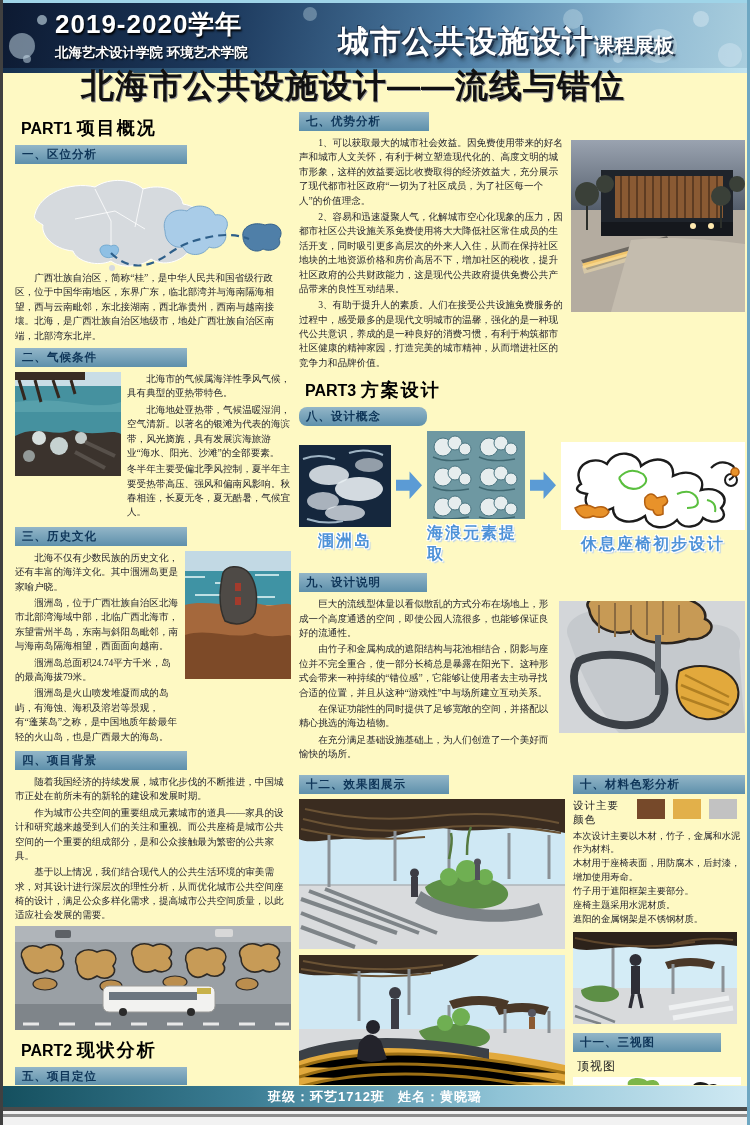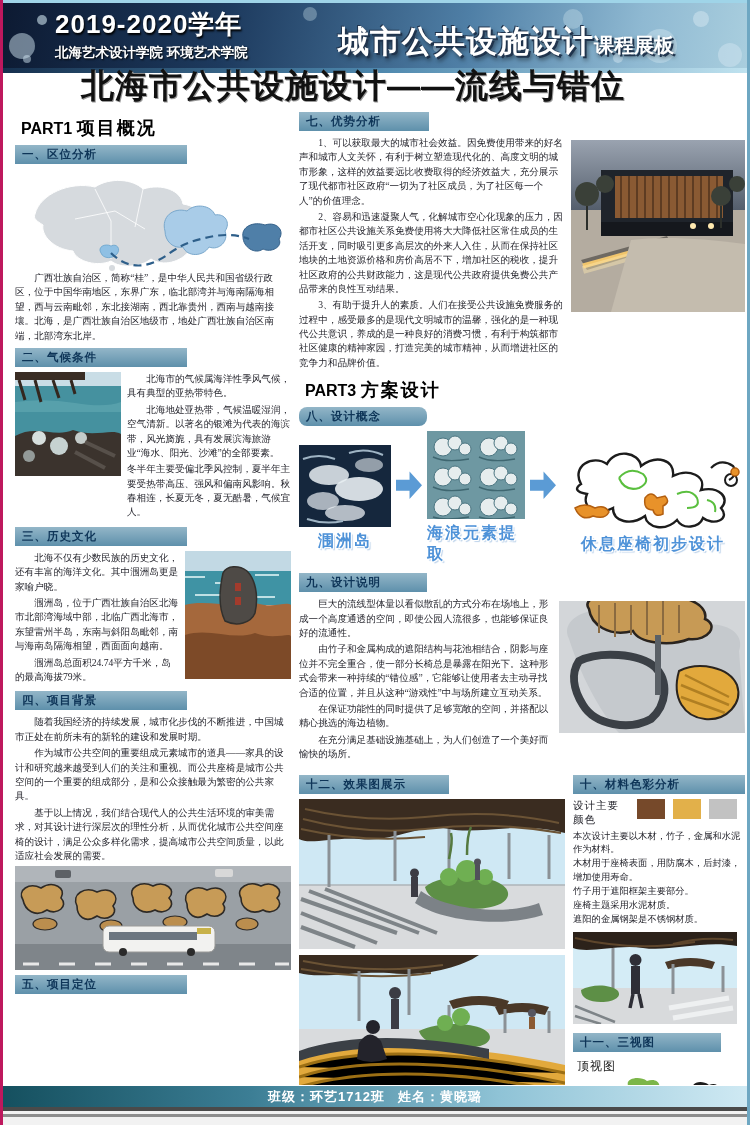--- a/index.html
+++ b/index.html
@@ -1,18 +1,18 @@
 <!DOCTYPE html>
 <html><head>
 <meta charset="utf-8">
 <style>
   html,body{margin:0;padding:0;background:#c9c9c9;}
-  .poster{position:relative;width:750px;height:1125px;margin:0 auto;background:#ffffff;
+  .poster{position:relative;width:750px;height:1125px;margin:0 auto;background:#fef9c3;
     overflow:hidden;font-family:"Liberation Sans",sans-serif;
-    border-left:3px solid #be185d;border-right:3px solid #6ea7c2;box-sizing:border-box;}
+    border-left:3px solid #404040;border-right:3px solid #6ea7c2;box-sizing:border-box;}
   
   .hdr{position:absolute;left:0;top:0;width:100%;height:68px;
     background:linear-gradient(100deg,#0d1a32 0%,#1d3a5e 30%,#4f7fa6 62%,#8fb9d2 85%,#a9cede 100%);
     border-top:3px solid #9fd4e8;overflow:hidden;}
   .hdr .bubbles{position:absolute;inset:0;}
   .hdr-left{position:absolute;left:52px;top:4px;color:#fff;}
   .hdr-years{font-size:26px;font-weight:bold;letter-spacing:1px;text-shadow:1px 2px 2px #000;}
   .hdr-school{font-size:13.5px;font-weight:bold;margin-top:2px;text-shadow:1px 1px 2px #000;}
   .hdr-right{position:absolute;left:335px;top:18px;color:#fff;white-space:nowrap;}
   .hdr-title{font-size:31px;font-weight:bold;letter-spacing:1px;
@@ -132,20 +132,21 @@
         <p style="text-indent:0">冬半年主要受偏北季风控制，夏半年主要受热带高压、强风和偏南风影响。秋春相连，长夏无冬，夏无酷暑，气候宜人。</p>
       </div>
     </div>
 
     <div class="bar">三、历史文化</div>
     <div class="row">
       <div class="body-txt" style="width:164px;margin-right:6px;">
         <p>北海不仅有少数民族的历史文化，还有丰富的海洋文化。其中涠洲岛更是家喻户晓。</p>
         <p>涠洲岛，位于广西壮族自治区北海市北部湾海域中部，北临广西北海市，东望雷州半岛，东南与斜阳岛毗邻，南与海南岛隔海相望，西面面向越南。</p>
         <p>涠洲岛总面积24.74平方千米，岛的最高海拔79米。</p>
+        <p>涠洲岛是火山喷发堆凝而成的岛屿，有海蚀、海积及溶岩等景观，有“蓬莱岛”之称，是中国地质年龄最年轻的火山岛，也是广西最大的海岛。</p>
       </div>
       <svg class="img-frame" width="106" height="128" viewBox="0 0 106 128" style="flex:none;">
         <rect width="106" height="20" fill="#c2d9e4"></rect>
         <rect y="20" width="106" height="34" fill="#3f93a4"></rect>
         <path d="M0,26 h20 M30,32 h26 M70,24 h24 M10,44 h30 M60,46 h30" stroke="#bfe0e4" stroke-width="2"></path>
         <path d="M0,54 C20,48 50,58 70,52 C90,58 100,50 106,54 L106,128 L0,128 Z" fill="#a5683c"></path>
         <path d="M0,84 C24,76 48,90 70,82 C90,90 106,80 106,86 L106,128 L0,128 Z" fill="#7d4a28"></path>
         <path d="M38,22 C34,40 34,58 40,70 C52,76 66,72 70,62 C74,44 70,28 62,20 C54,14 42,14 38,22 Z" fill="#4e4a46" stroke="#32302d" stroke-width="1.5"></path>
         <rect x="50" y="32" width="6" height="8" fill="#a33b2c"></rect>
         <rect x="50" y="46" width="6" height="8" fill="#a33b2c"></rect>
@@ -178,20 +179,24 @@
       </g>
       <rect y="78" width="276" height="26" fill="#7f858a"></rect>
       <path d="M8,98 h16 M44,98 h16 M80,98 h16 M116,98 h16 M152,98 h16 M188,98 h16 M224,98 h16 M260,98 h14" stroke="#e8e8e8" stroke-width="3"></path>
       <rect x="88" y="60" width="112" height="26" rx="6" fill="#f2f2f0" stroke="#9a9a98"></rect>
       <rect x="94" y="66" width="88" height="8" fill="#6c7680"></rect>
       <circle cx="108" cy="86" r="4" fill="#2a2a2a"></circle>
         <circle cx="176" cy="86" r="4" fill="#2a2a2a"></circle>
       <rect x="182" y="62" width="14" height="6" fill="#c8b24a"></rect>
     </svg>
 
+    <div class="part-head" style="margin-top:8px;">
+      <span class="part-label">PART2</span>
+      <span class="part-title">现状分析</span>
+    </div>
 
     <div class="bar">五、项目定位</div>
 
   </div>
 
   <div class="right-region">
 
     <div class="bar" style="width:130px;margin-top:2px;">七、优势分析</div>
     <div class="row">
       <div class="body-txt" style="width:264px;margin-right:8px;">

